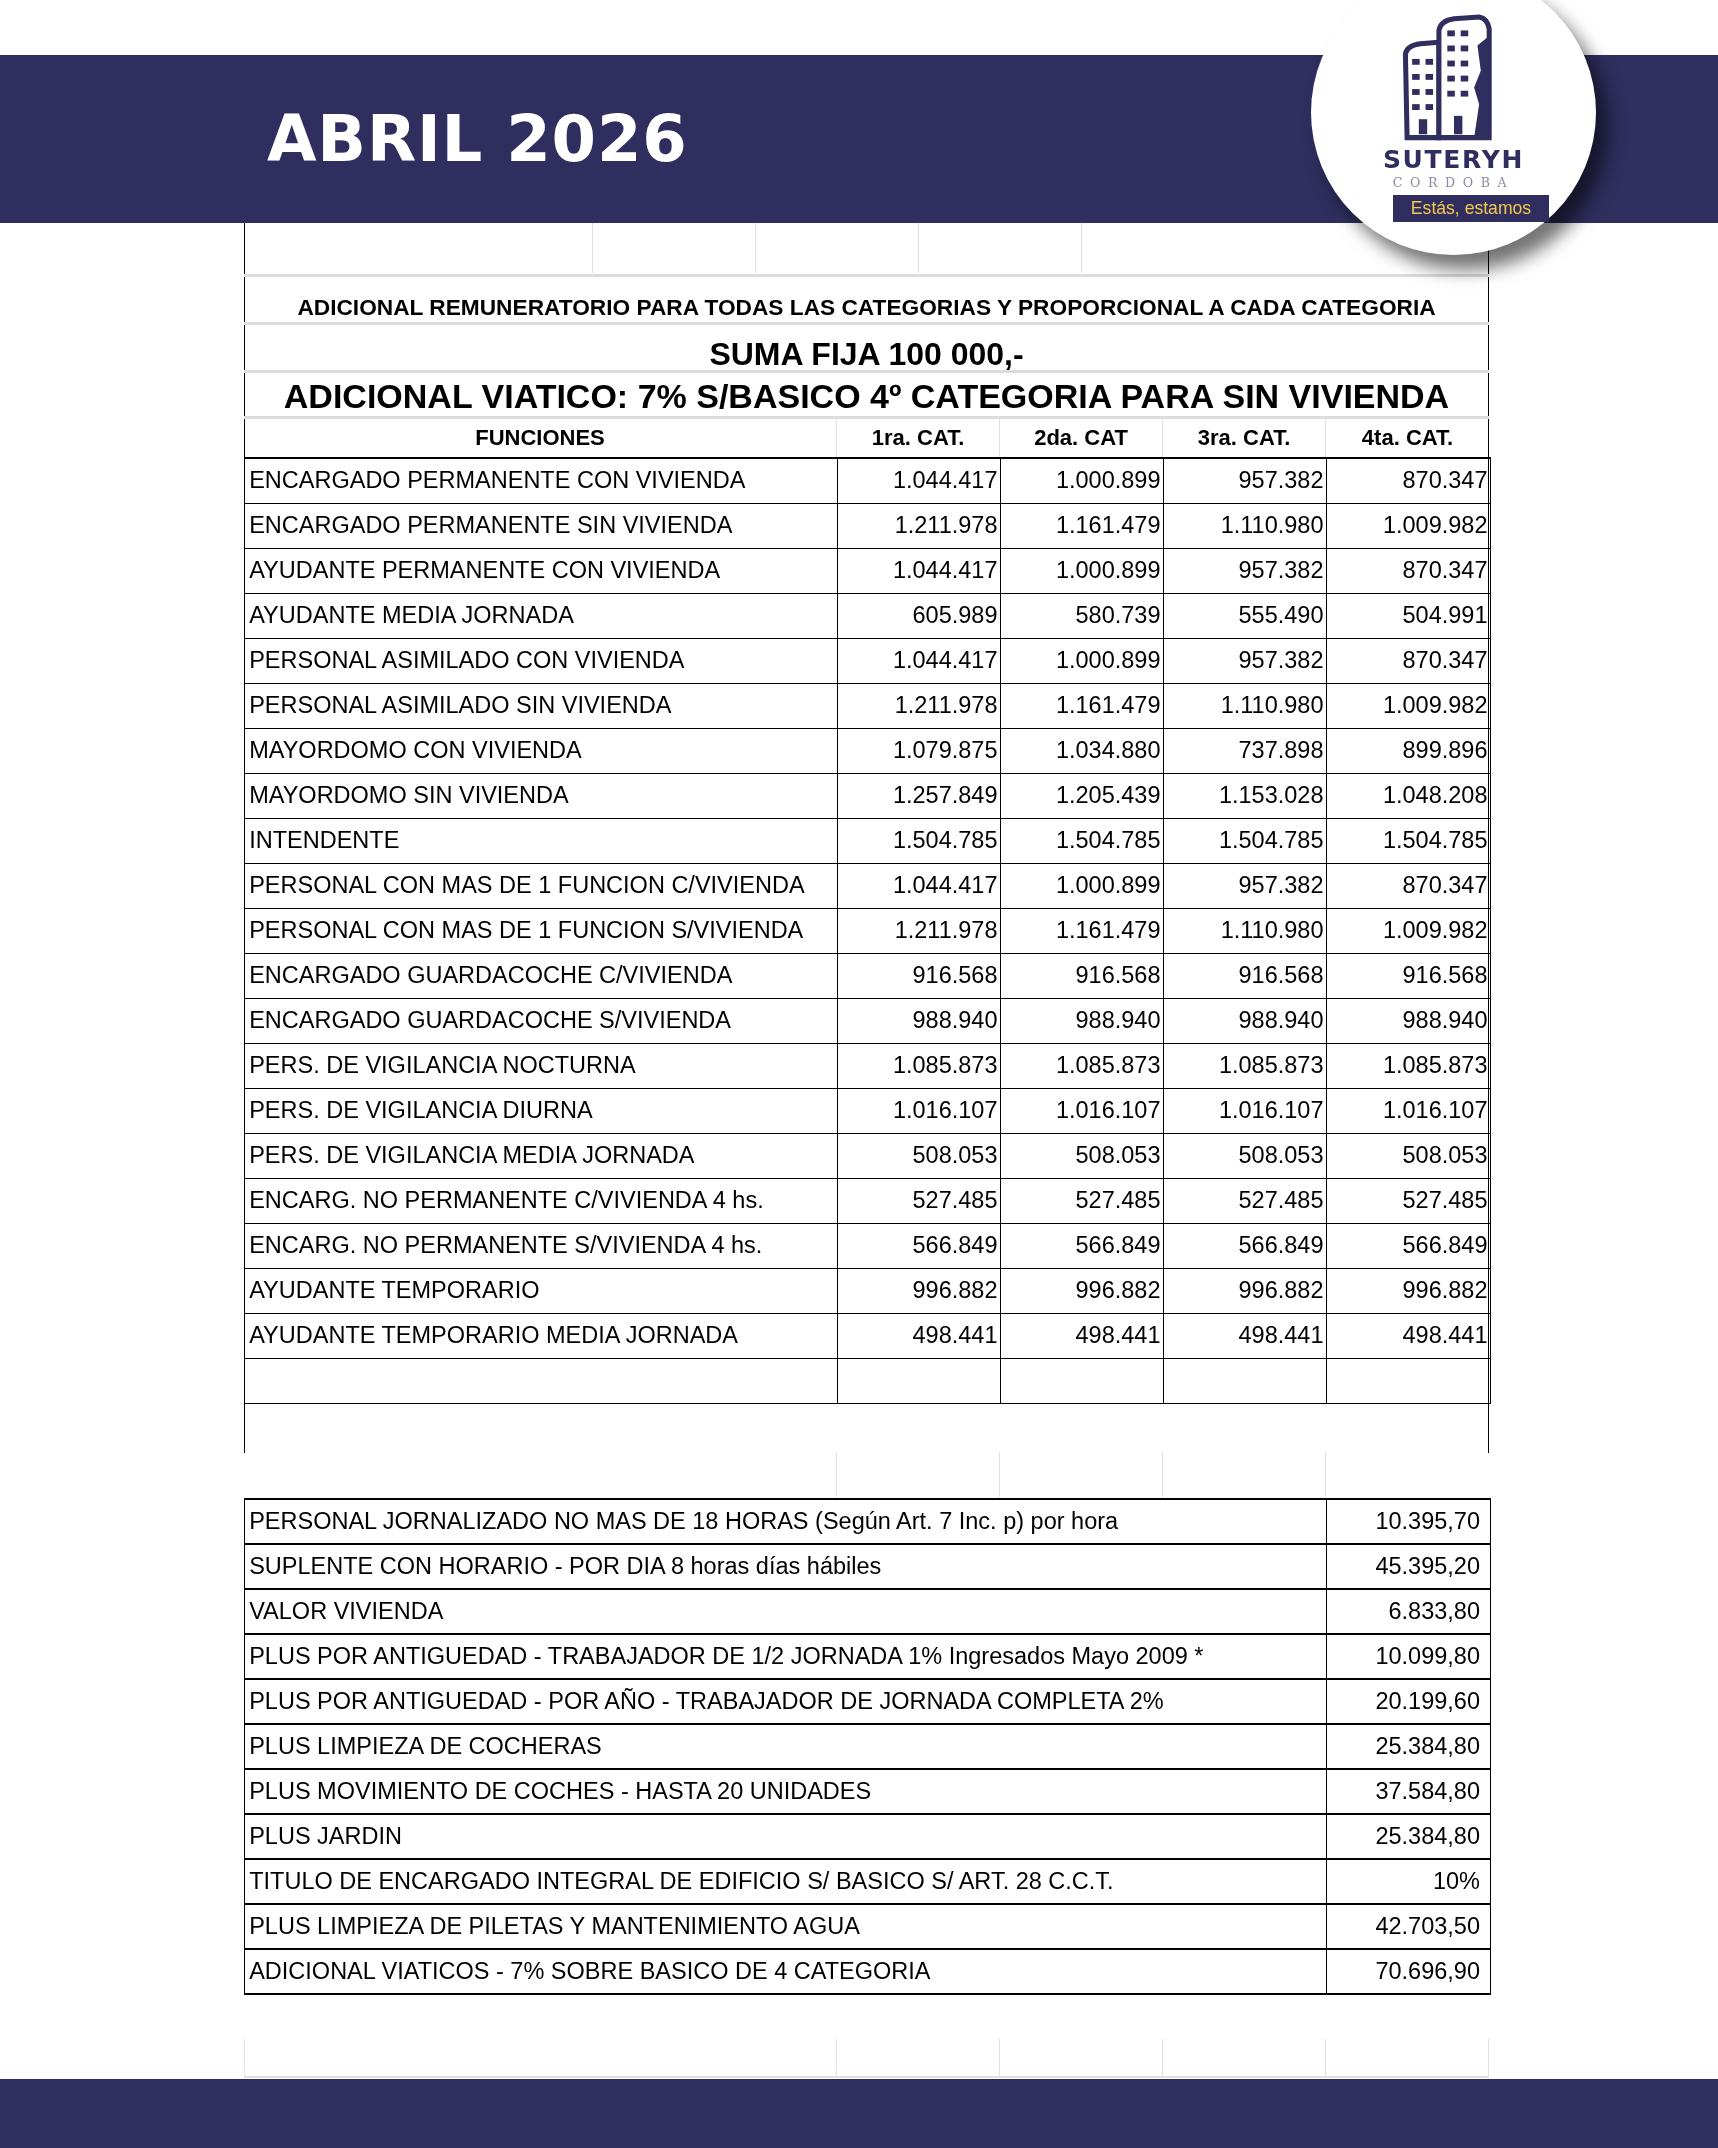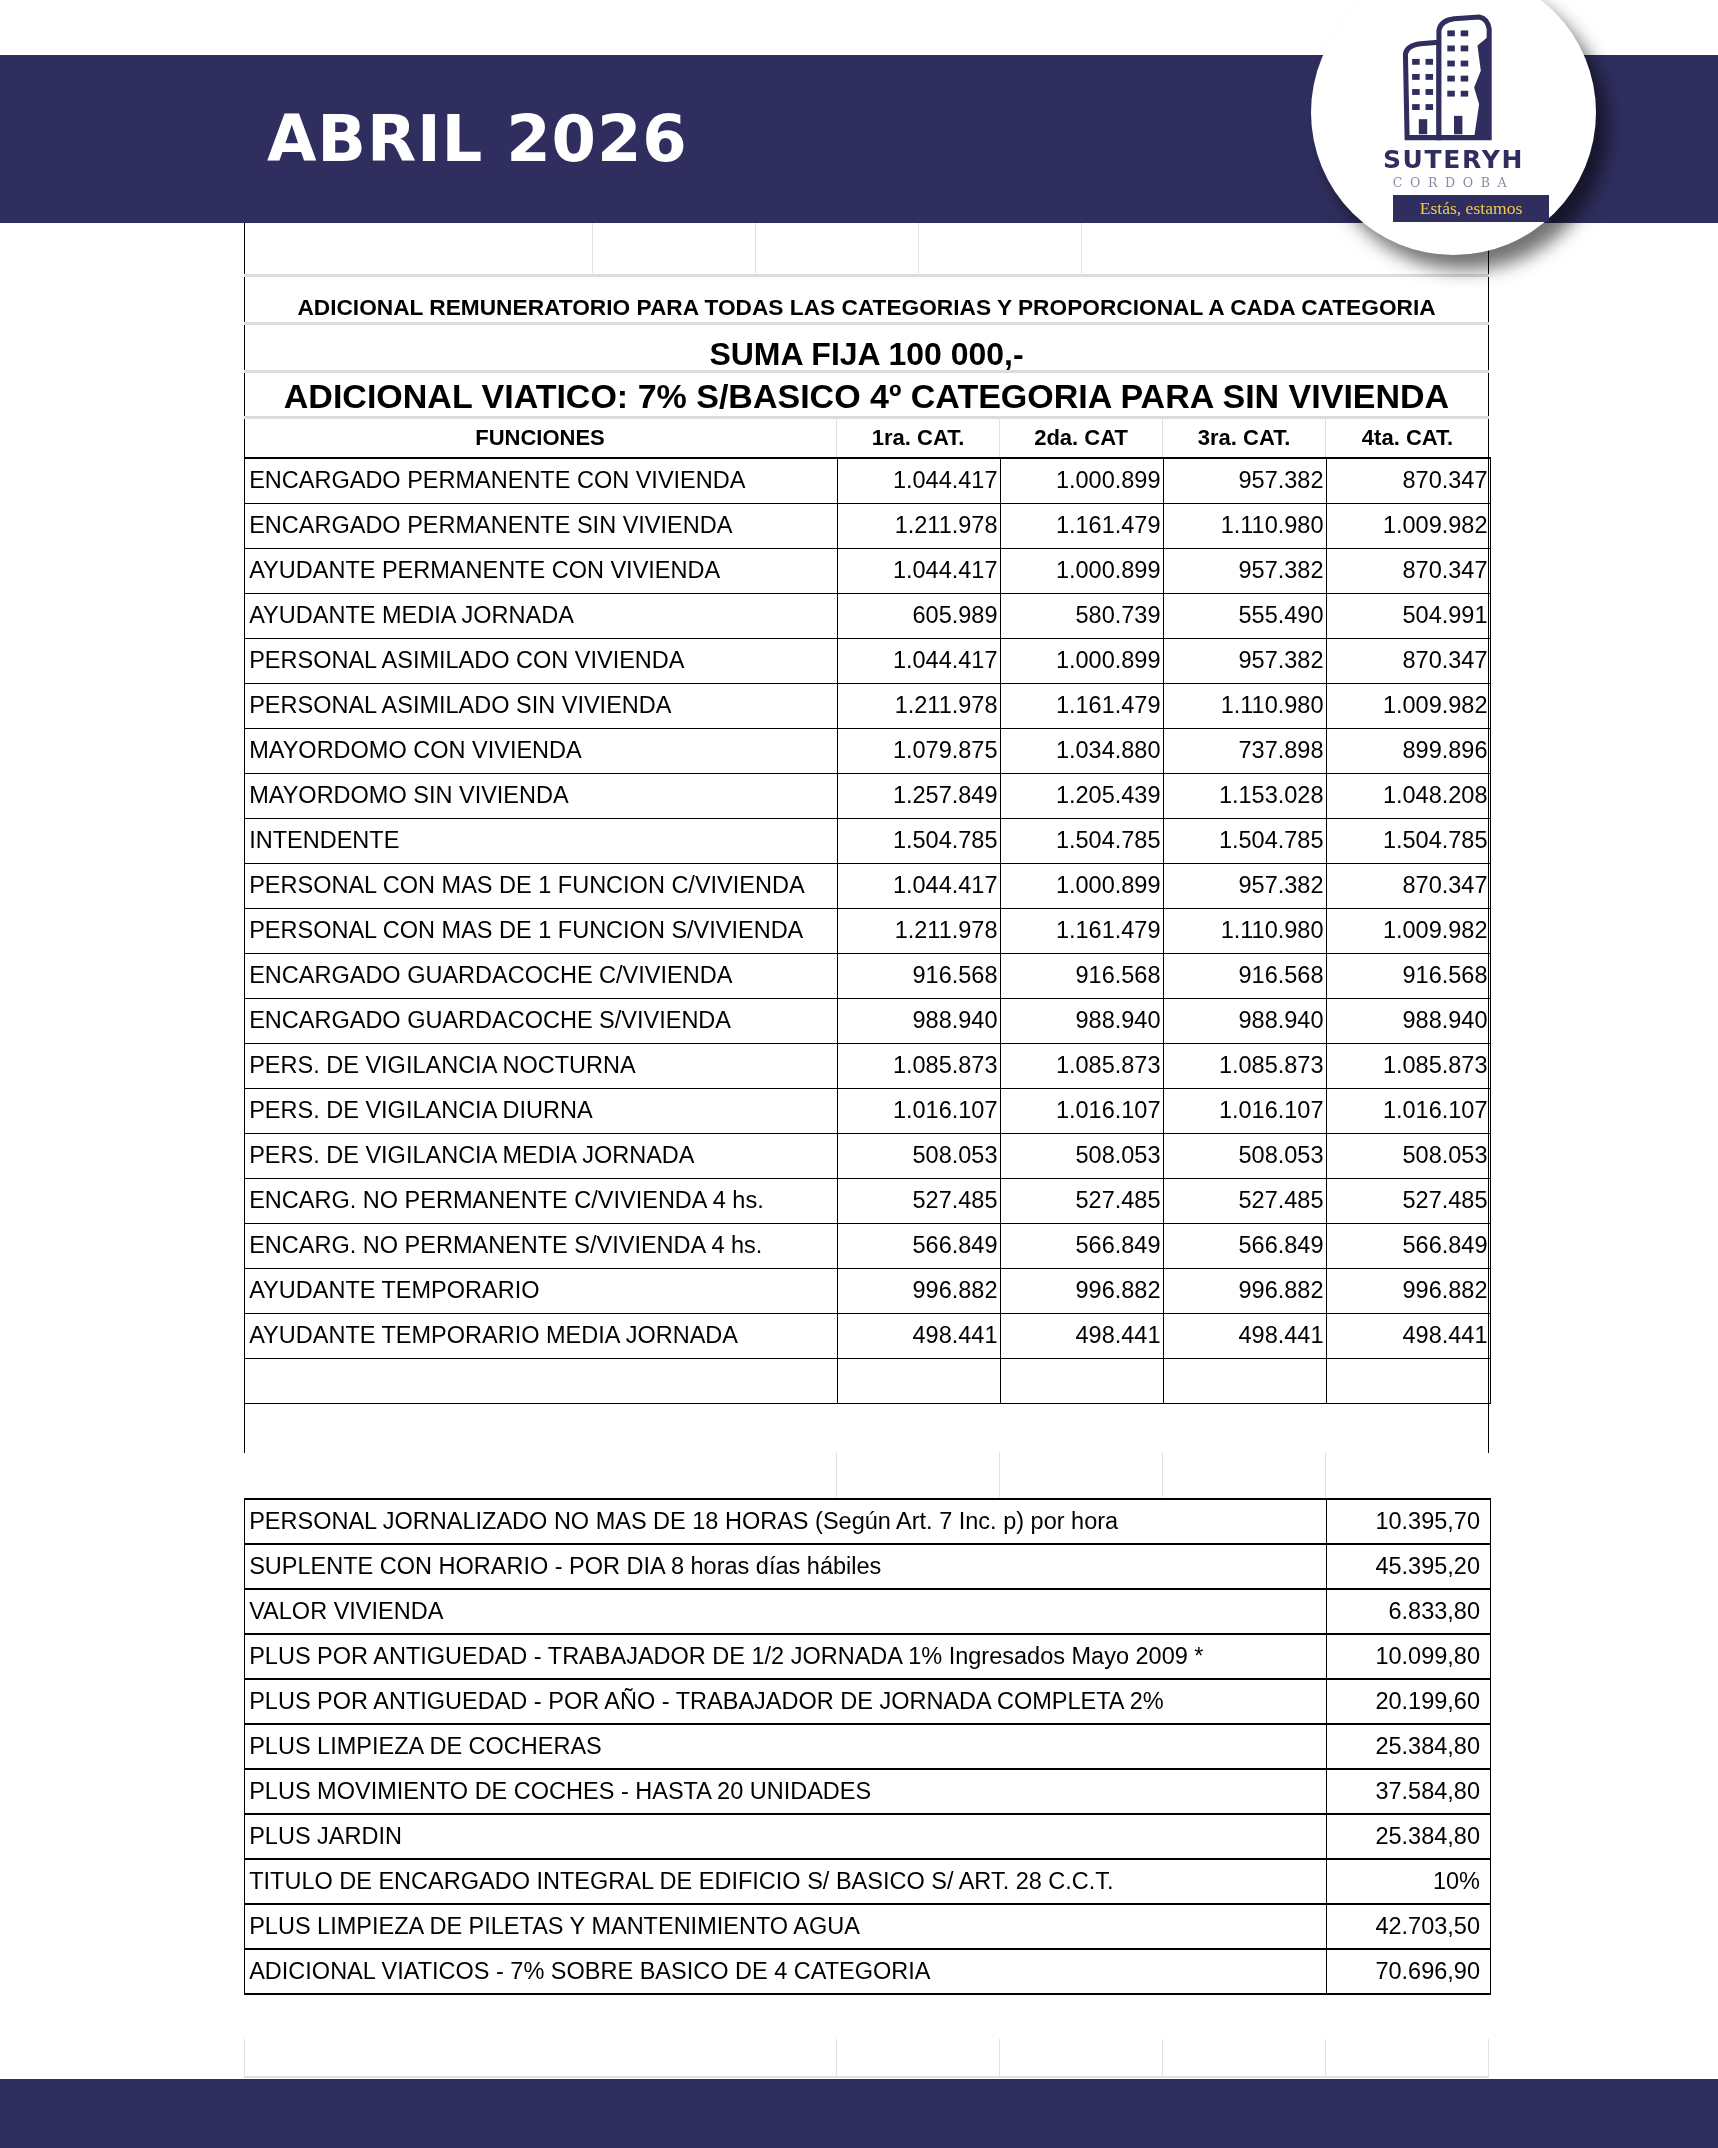--- a/index.html
+++ b/index.html
@@ -33,21 +33,21 @@
     font-family: "DejaVu Sans", sans-serif; font-weight: bold; font-size: 25px;
     color: #2f2e5e; letter-spacing: 1.7px;
   }
   .logo-sub {
     position: absolute; left: 0; width: 285px; top: 205px; text-align: center;
     font-family: "DejaVu Serif", serif; font-size: 12.6px; color: #8a8aa0; letter-spacing: 7.6px;
   }
   .logo-tag {
     position: absolute; left: 82px; top: 225px; width: 156px; height: 27px;
     background: #2f2e5e; color: #f2c94c; text-align: center;
-    font-family: Liberation Serif, serif; font-size: 17.6px; line-height: 27px;
+    font-family: Liberation Sans, sans-serif; font-size: 17.6px; line-height: 27px;
   }
   .grid-row { position: absolute; left: 0; width: 1245px; display: flex; }
   .cell { height: 100%; display: flex; align-items: center; font-size: 23.5px; }
   .c0 { width: 593px; padding-left: 5px; }
   .c1, .c2, .c3, .c4 { width: 163px; justify-content: flex-end; padding-right: 2.5px; }
   .light .cell { border-right: 1.7px solid #e0e0e0; }
   .light .cell:last-child { border-right: none; }
 
   .outline {
     position: absolute; left: 244px; top: 223px; width: 1245px; height: 1230px;

